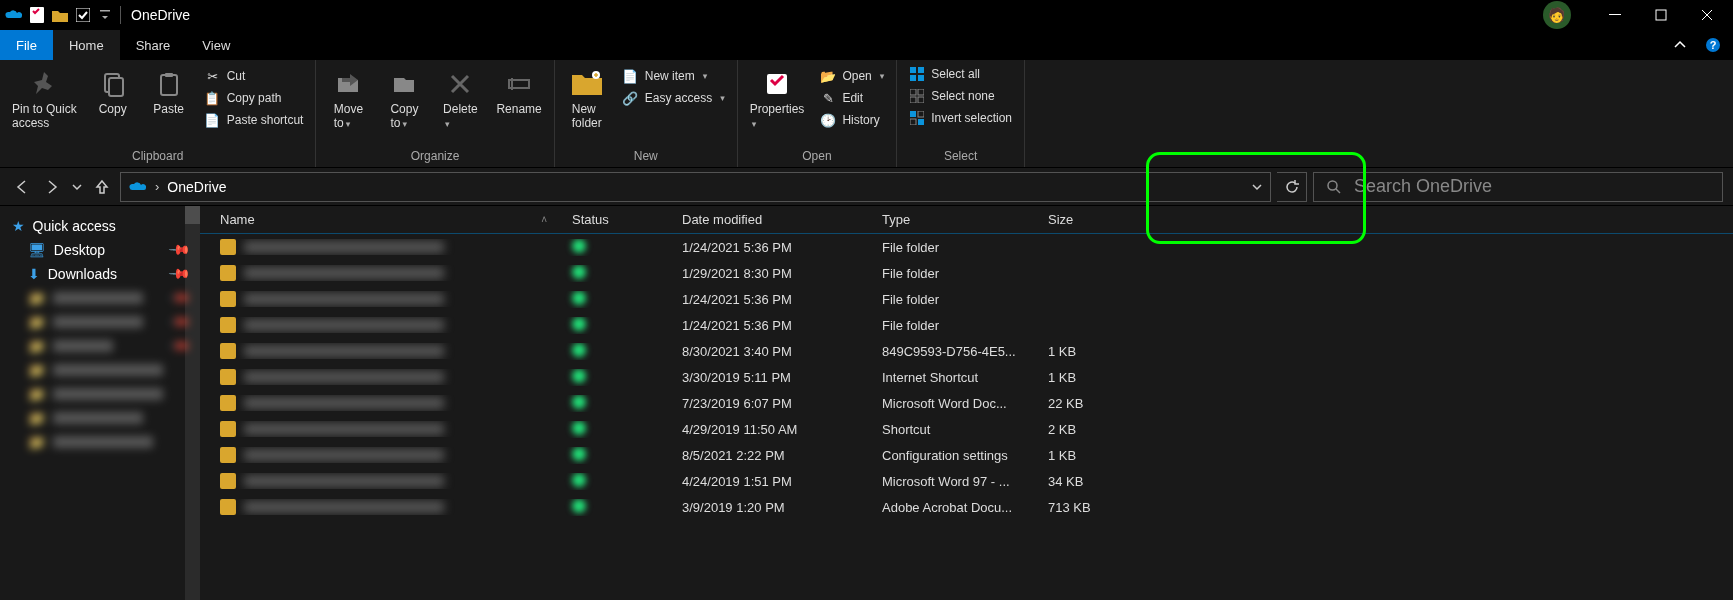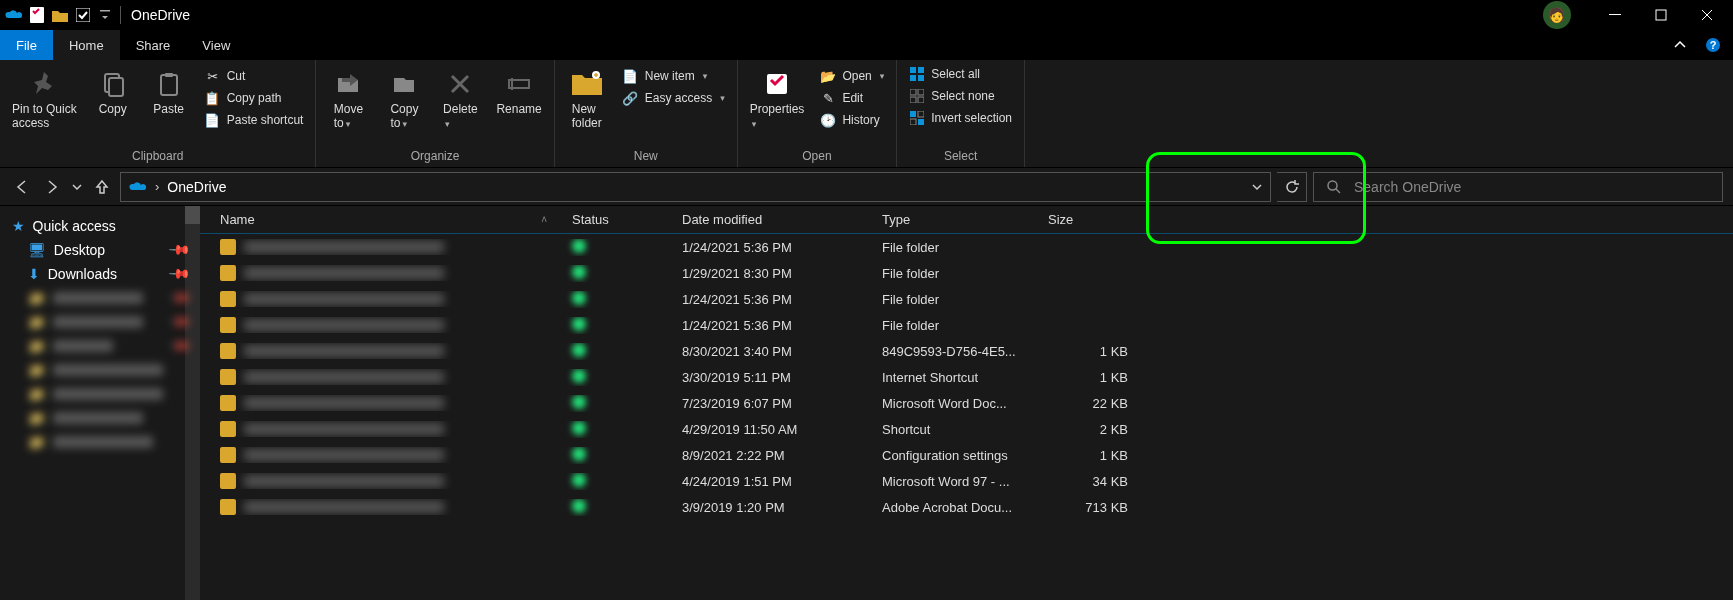--- a/index.html
+++ b/index.html
@@ -34,21 +34,21 @@
 .navbar{height:38px;background:#191919;display:flex;align-items:center;padding:0 10px;gap:6px;border-bottom:1px solid #000}
 .navbtn{width:24px;height:24px;display:flex;align-items:center;justify-content:center;color:#ccc}
 .addrbar{flex:1;height:30px;border:1px solid #535353;background:#191919;display:flex;align-items:center;padding:0 8px;gap:8px}
 .addr-icon{color:#0b94dc;font-size:14px}
 .addr-sep{color:#ccc}
 .addr-text{color:#fff;font-size:14px}
 .addr-spacer{flex:1}
 .refresh{width:30px;height:30px;display:flex;align-items:center;justify-content:center;border:1px solid #535353;border-left:none}
 .searchbox{width:410px;height:30px;border:1px solid #535353;background:#191919;display:flex;align-items:center;padding:0 12px;gap:12px;margin-left:0}
 .searchbox .sico{color:#888}
-.searchbox input{flex:1;background:transparent;border:none;outline:none;color:#c4b5fd;font-size:14px}
+.searchbox input{flex:1;background:transparent;border:none;outline:none;color:#c4b5fd;font-size:18px}
 .searchbox input::placeholder{color:#888}
 .highlight{position:absolute;border:3px solid #00ff00;border-radius:14px;pointer-events:none;z-index:100}
 .content{display:flex;height:394px;background:#191919}
 .sidebar{width:200px;background:#191919;overflow:hidden;position:relative}
 .sidebar-scroll{position:absolute;right:0;top:0;width:15px;height:100%;background:#2b2b2b}
 .sidebar-thumb{position:absolute;right:0;top:0;width:15px;height:18px;background:#4d4d4d}
 .sb-item{display:flex;align-items:center;padding:4px 12px;gap:8px;font-size:14px}
 .sb-item .pin{margin-left:auto;color:#888;transform:rotate(45deg)}
 .sb-item.blur{filter:blur(4px);opacity:.8}
 .main{flex:1;display:flex;flex-direction:column;overflow:hidden}
@@ -63,21 +63,21 @@
 .rows{flex:1;overflow:hidden}
 .row{height:26px;display:flex;align-items:center;font-size:13px;color:#ddd}
 .cell{padding:0 12px;overflow:hidden;white-space:nowrap;text-overflow:ellipsis}
 .cell.name{width:360px;display:flex;align-items:center;gap:8px;padding-left:20px}
 .cell.name .fico{width:16px;height:16px;background:#d9a62e;border-radius:2px;flex-shrink:0}
 .cell.name .blurtext{filter:blur(5px);width:200px;height:12px;background:#555;border-radius:2px}
 .cell.status{width:110px}
 .cell.status .stico{width:14px;height:14px;border-radius:50%;filter:blur(3px);background:#2d7;display:inline-block}
 .cell.date{width:200px}
 .cell.type{width:166px}
-.cell.size{width:104px;text-align:right}
+.cell.size{width:104px;text-align:left}
 .dropdown-arrow{font-size:9px;margin-left:2px;color:#aaa}
 svg{display:block}
 </style>
 </head>
 <body>
 
 <div class="titlebar">
   <div class="qat">
     <div class="qat-icon">
       <svg width="18" height="12" viewBox="0 0 18 12">
@@ -542,21 +542,21 @@
           <div class="cell date">4/29/2019 11:50 AM</div>
           <div class="cell type">Shortcut</div>
           <div class="cell size">2 KB</div>
         </div>
         <div class="row">
           <div class="cell name">
             <span class="fico"></span>
             <span class="blurtext"></span>
           </div>
           <div class="cell status"><span class="stico"></span></div>
-          <div class="cell date">8/9/2021 2:22 PM</div>
+          <div class="cell date">8/5/2021 2:22 PM</div>
           <div class="cell type">Configuration settings</div>
           <div class="cell size">1 KB</div>
         </div>
         <div class="row">
           <div class="cell name">
             <span class="fico"></span>
             <span class="blurtext"></span>
           </div>
           <div class="cell status"><span class="stico"></span></div>
           <div class="cell date">4/24/2019 1:51 PM</div>

